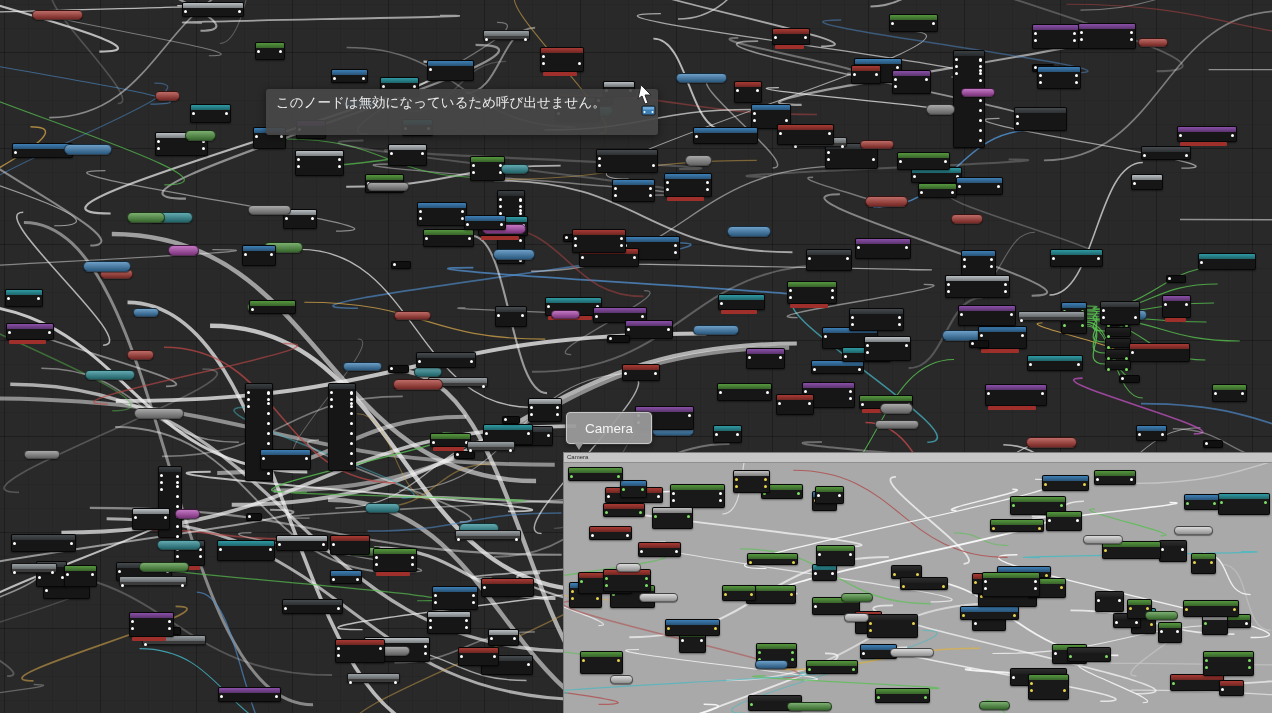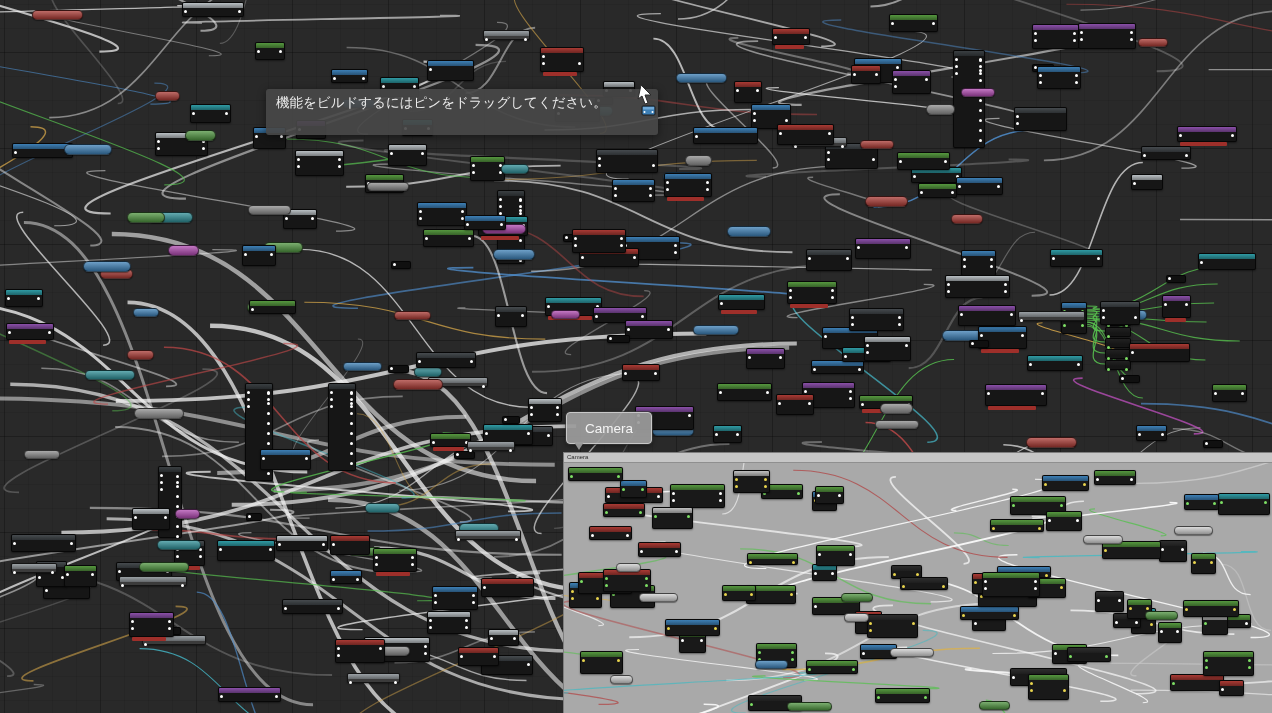--- a/index.html
+++ b/index.html
@@ -1722,21 +1722,21 @@
           <div class="pill" style="left: 191.481px; top: 197.345px; width: 30.9508px; height: 7px; background: linear-gradient(rgba(255, 255, 255, 0.25), rgba(0, 0, 0, 0.3)), rgb(61, 127, 181); border-radius: 7px;"></div>
           <div class="pill" style="left: 414.63px; top: 238.419px; width: 29.1992px; height: 7px; background: linear-gradient(rgba(255, 255, 255, 0.25), rgba(0, 0, 0, 0.3)), rgb(79, 148, 64); border-radius: 7px;"></div>
           <div class="pill" style="left: 46.4493px; top: 211.926px; width: 20.2677px; height: 7px; background: linear-gradient(rgba(255, 255, 255, 0.25), rgba(0, 0, 0, 0.3)), rgb(207, 207, 207); border-radius: 7px;"></div>
           <div class="pill" style="left: 222.728px; top: 239.162px; width: 43.6211px; height: 7px; background: linear-gradient(rgba(255, 255, 255, 0.25), rgba(0, 0, 0, 0.3)), rgb(79, 148, 64); border-radius: 7px;"></div>
         </div>
     </div>
   </div>
 
 
   <div id="tooltip">
-    <div>機能をビルドするにはピンをドラッグしてください。</div>
+    <div>このノードは無効になっているため呼び出せません。</div>
   </div>
 
   <div id="cursor-icon">
     <svg width="26" height="34" viewBox="0 0 26 34">
       <polygon points="8,2 18,12 12,12 15,20 12,21 9,13 5,16" fill="#ffffff" stroke="#2a2a2a" stroke-width="1"></polygon>
       <rect x="9" y="23" width="13" height="9" rx="1" fill="#3d7fb5" stroke="#1a1a1a"></rect>
       <rect x="10" y="24" width="11" height="2.5" fill="#6fa9d8"></rect>
       <circle cx="11.5" cy="29" r="1" fill="#ffffff"></circle>
       <circle cx="19.5" cy="29" r="1" fill="#ffffff"></circle>
     </svg>

